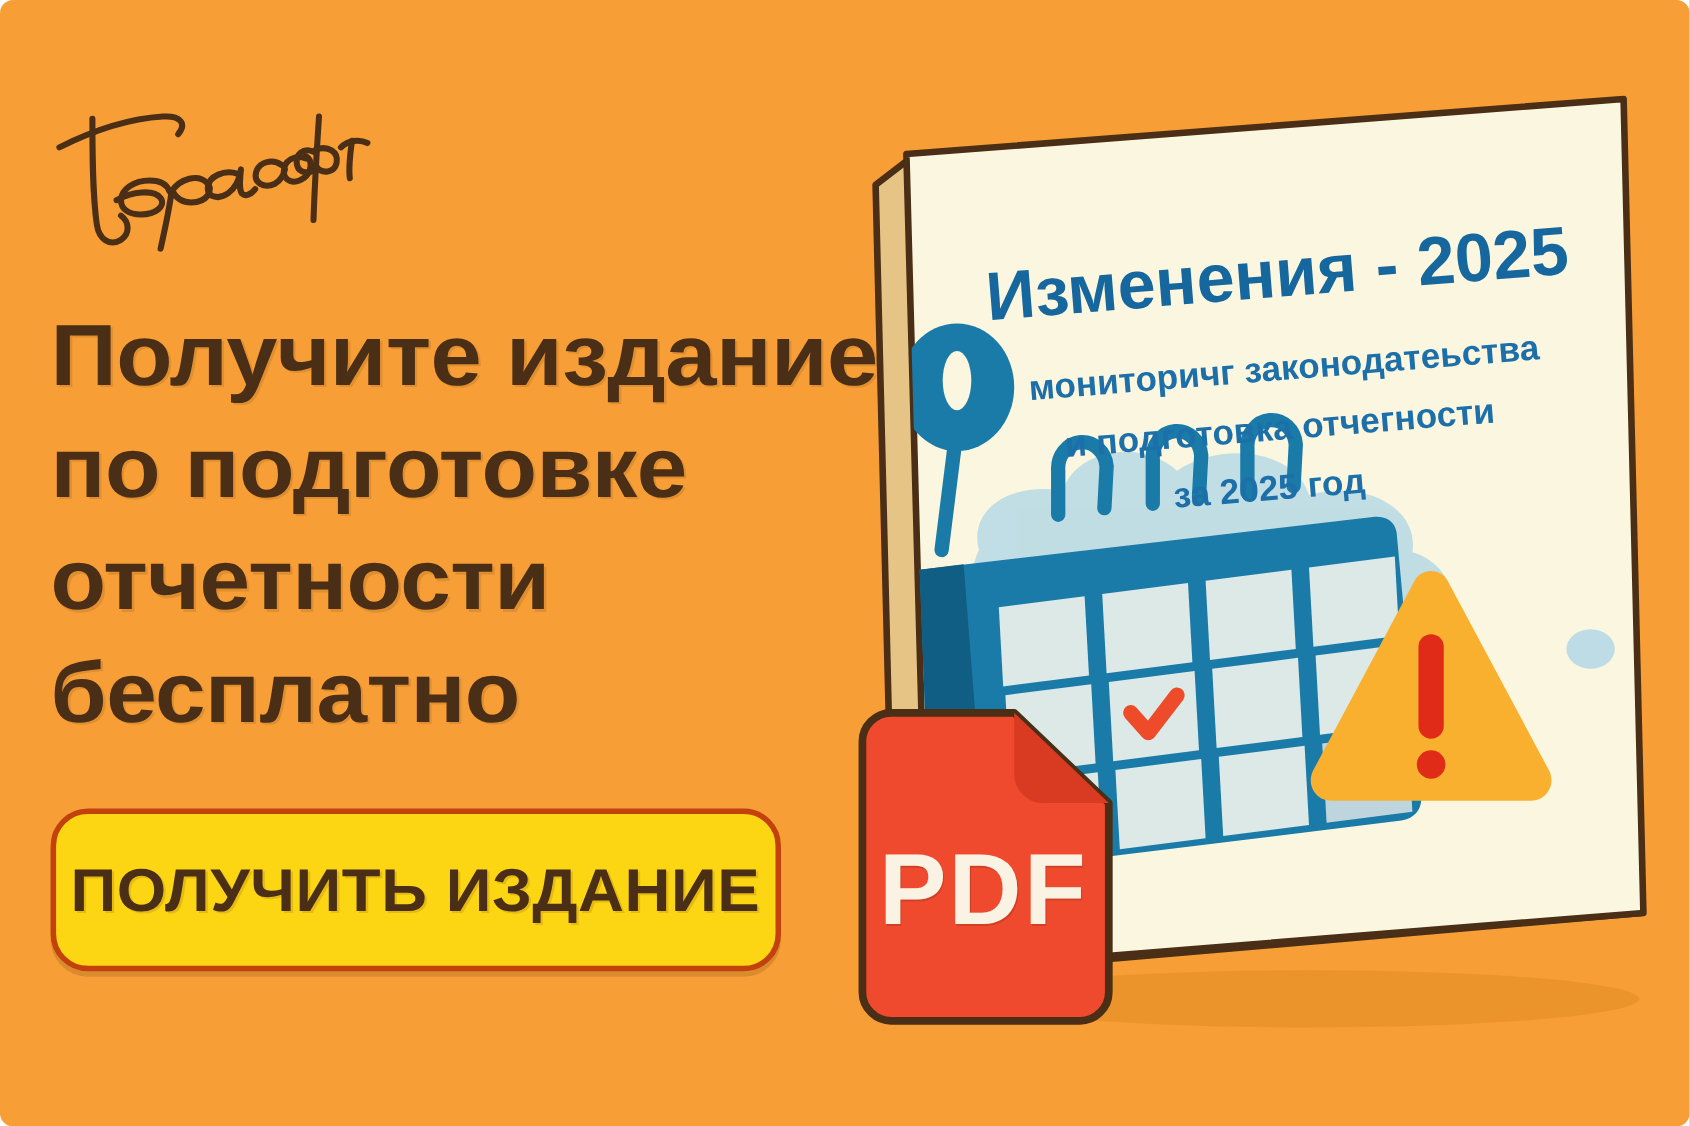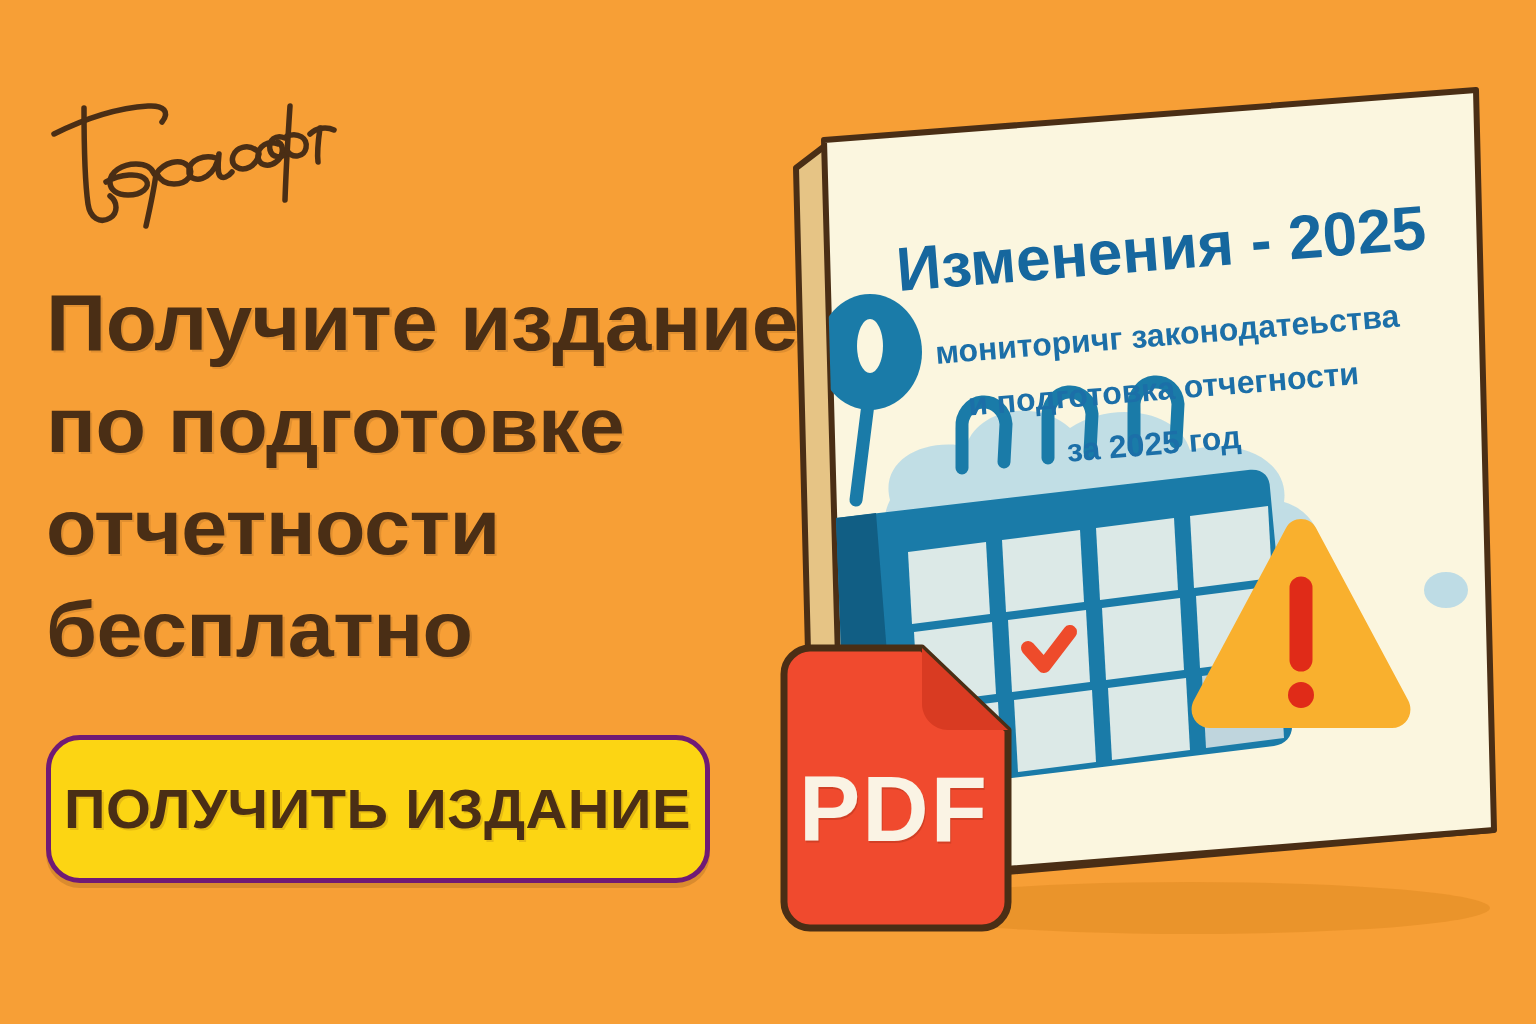--- a/index.html
+++ b/index.html
@@ -9,20 +9,21 @@
     width:1536px; height:1024px;
     overflow:hidden;
     font-family:"Liberation Sans", sans-serif;
   }
 
   #banner{
     position:relative;
     width:1536px; height:1024px;
     background:#F79F36;
     overflow:hidden;
+    border-radius:12px;
   }
 
   
   #logo{
     position:absolute;
     left:44px; top:78px;
     width:300px; height:150px;
   }
   #logo svg{ display:block; width:100%; height:100%; overflow:visible; }
 
@@ -46,21 +47,21 @@
     text-shadow:2px 2px 0 rgba(120,70,20,0.18);
   }
   #headline .hl.l1{ font-size:79px; }
 
   
   #cta{
     position:absolute;
     left:46px; top:735px;
     width:664px; height:148px;
     background:#FCD513;
-    border:5px solid #701a75;
+    border:5px solid #c2410c;
     border-radius:34px;
     display:flex; align-items:center; justify-content:center;
     cursor:pointer;
     box-shadow:0 5px 0 rgba(120,70,20,0.22);
   }
   #cta-label{
     font-family:"Liberation Sans Narrow","Liberation Sans", sans-serif;
     font-weight:bold;
     font-size:55px;
     letter-spacing:0.5px;

